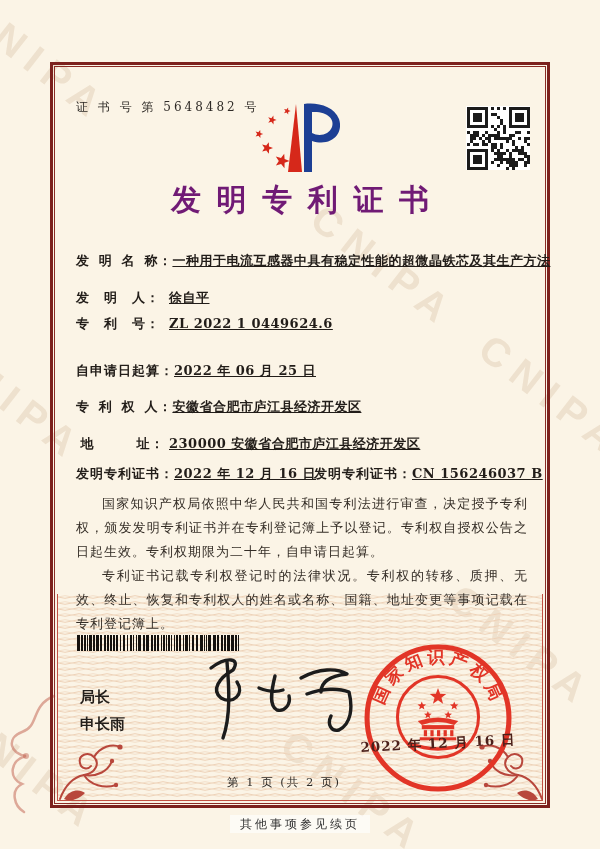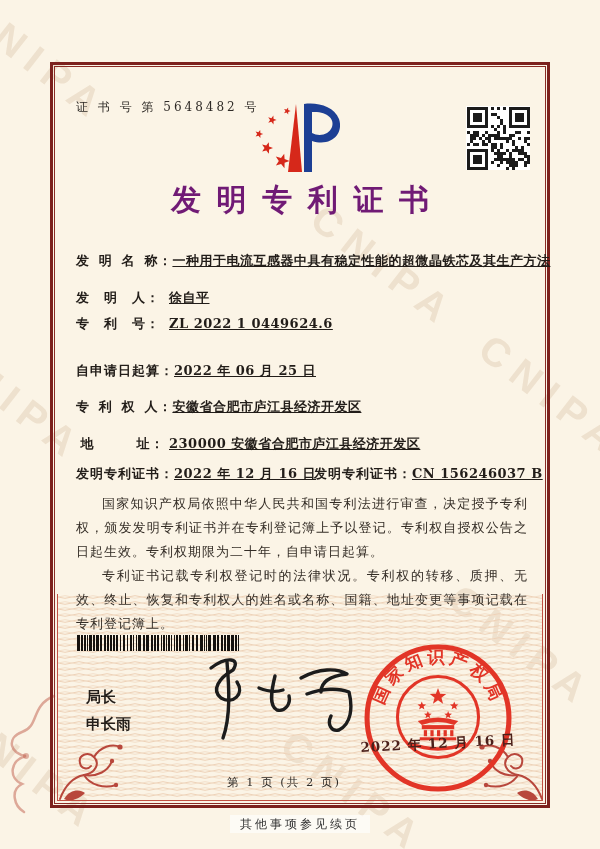--- a/index.html
+++ b/index.html
@@ -38,21 +38,21 @@
          letter-spacing:1px;color:#342d26;text-align:justify;}
   .paras p{margin:0;text-indent:2em;}
 
   
   .panel{position:absolute;left:57px;top:594px;width:486px;height:207px;
          border:1px solid #c05042;border-top:none;box-sizing:border-box;overflow:hidden;}
   .corner{position:absolute;z-index:3;}
   .flourish-out{position:absolute;left:0px;top:690px;z-index:0;}
 
   .barcode{position:absolute;left:76px;top:635px;z-index:2;}
-  .signer{position:absolute;left:86px;top:684px;z-index:2;font-size:15px;font-weight:700;color:#241f1b;line-height:27px;}
+  .signer{position:absolute;left:80px;top:684px;z-index:2;font-size:15px;font-weight:700;color:#241f1b;line-height:27px;}
   .signature{position:absolute;left:183px;top:650px;z-index:3;}
 
   .seal{position:absolute;left:364px;top:644px;z-index:3;}
   .seal-date{position:absolute;left:358px;top:735px;width:160px;z-index:4;text-align:center;
              font-size:13.5px;font-weight:700;letter-spacing:1px;color:#4c201a;transform:rotate(-3deg);}
 
   .page-ind{position:absolute;left:0;top:775px;width:496px;text-align:center;z-index:4;
             font-size:11.5px;letter-spacing:2px;color:#2e2a26;padding-left:36px;}
   .bottom-note{position:absolute;left:0;top:816px;width:600px;text-align:center;font-size:12px;letter-spacing:3px;color:#333;}
   .bottom-note span{background:rgba(255,255,255,0.6);padding:2px 10px;}

